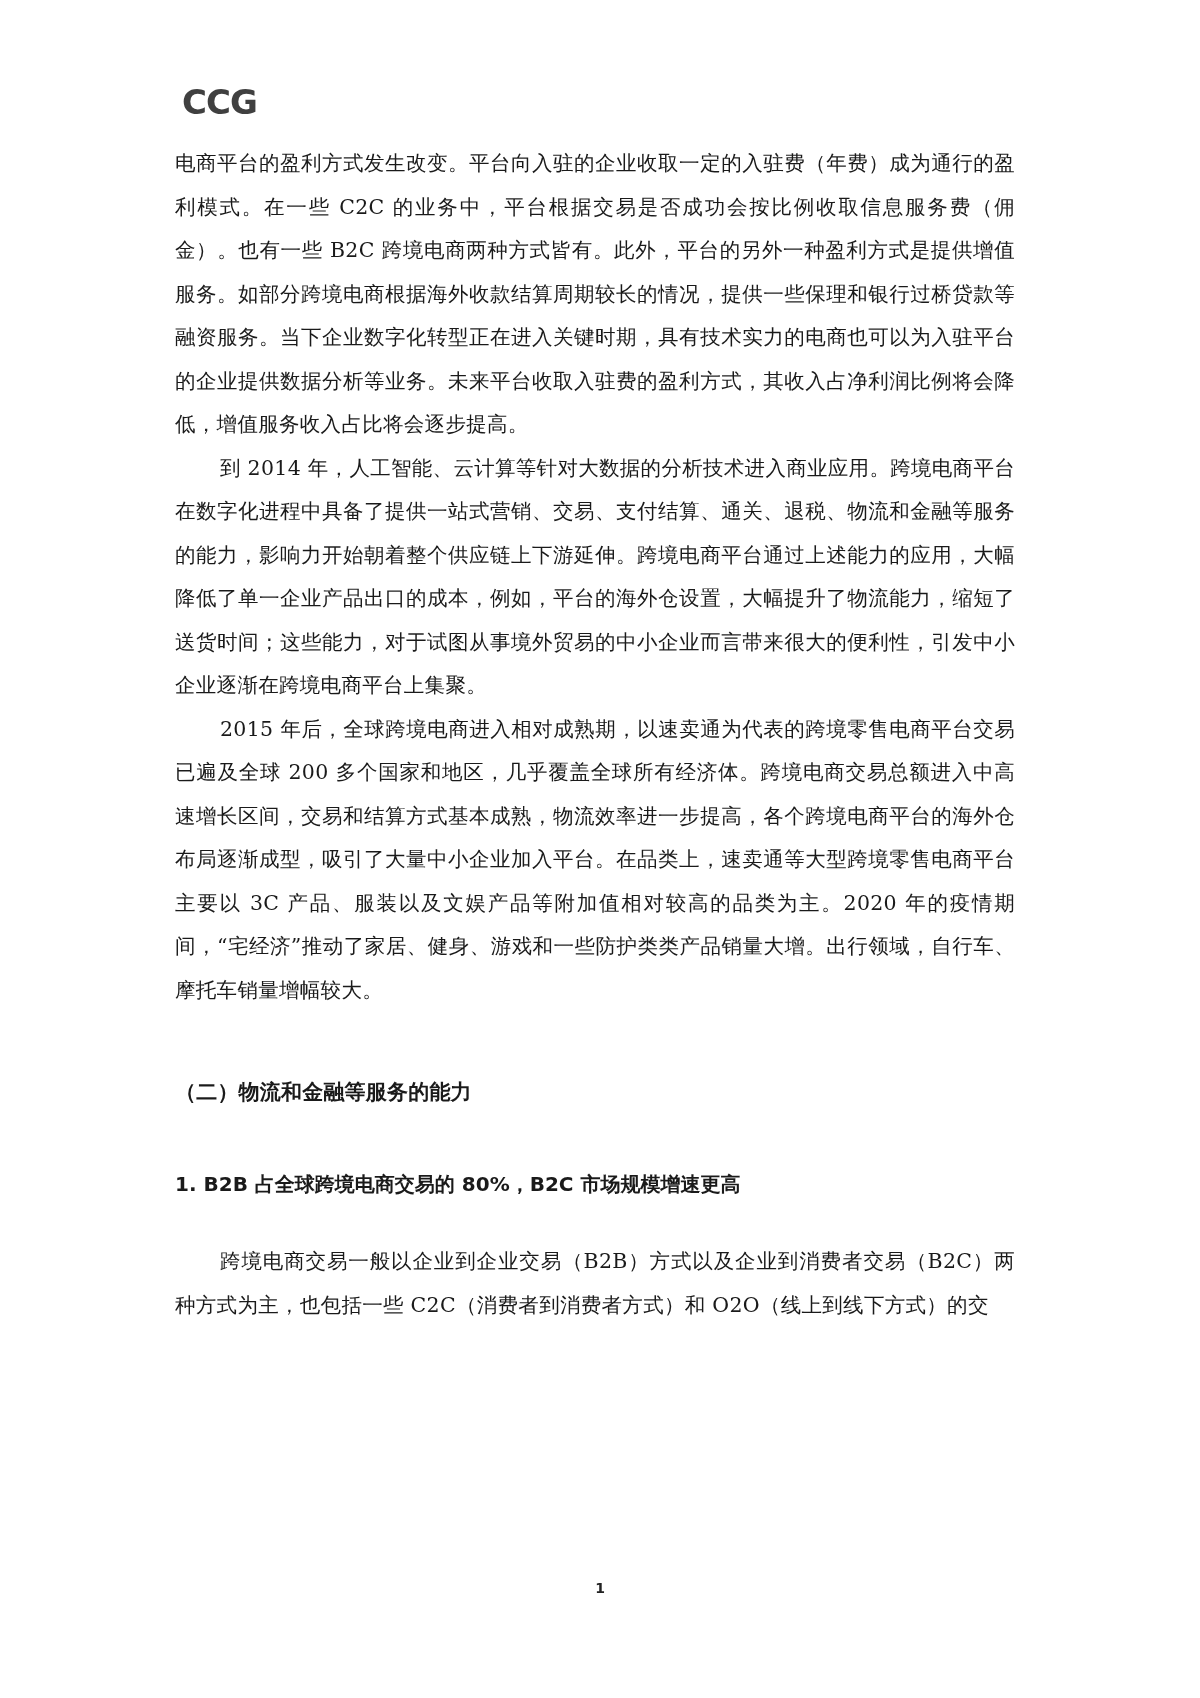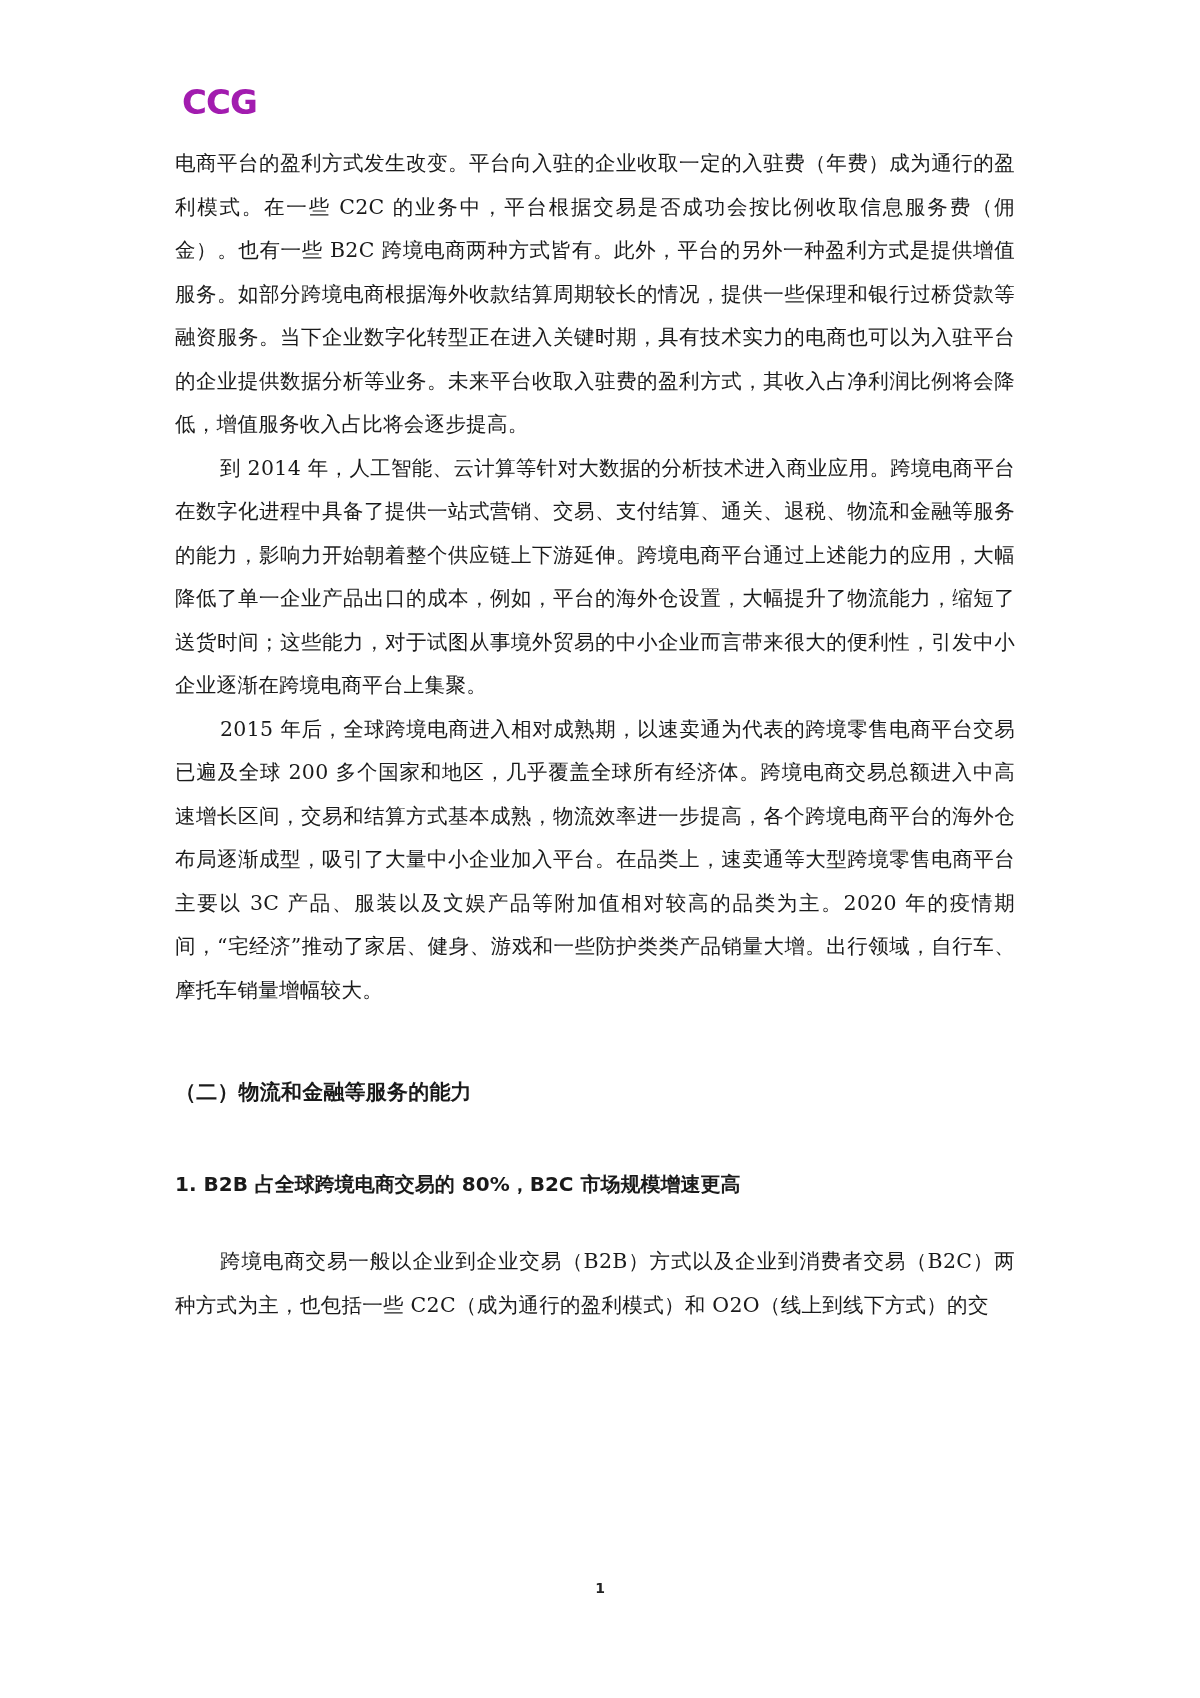--- a/index.html
+++ b/index.html
@@ -1,19 +1,19 @@
 <!DOCTYPE html>
 <html><head>
 <meta charset="utf-8">
 <style>
   html, body { margin: 0; padding: 0; background: #ffffff; }
   body { width: 1200px; height: 1698px; position: relative; overflow: hidden;
          font-family: "DejaVu Serif", "Liberation Serif", serif; color: #1a1a1a; }
   .logo { position: absolute; left: 182px; top: 82px; font-family: "DejaVu Sans", "Liberation Sans", sans-serif;
-          font-weight: bold; font-size: 34px; color: #a21caf; letter-spacing: -1px; }
+          font-weight: bold; font-size: 34px; color: #404040; letter-spacing: -1px; }
   .content { position: absolute; left: 175px; top: 142px; width: 840px; }
   .para { font-size: 20.5px; line-height: 43.5px; margin: 0; text-align: justify; text-justify: inter-character; letter-spacing: 0.3px; }
   .para.indent { text-indent: 45px; }
   .h2 { font-family: "DejaVu Sans", "Liberation Sans", sans-serif; font-weight: bold; font-size: 21px;
         margin: 60px 0 0 0; line-height: 40px; letter-spacing: 0.2px; }
   .h3 { font-family: "DejaVu Sans", "Liberation Sans", sans-serif; font-weight: bold; font-size: 20px;
         margin: 52px 0 0 0; line-height: 40px; }
   .after-h3 { margin-top: 36px; }
   .page-num { position: absolute; left: 0; width: 1200px; top: 1580px; text-align: center;
               font-family: "DejaVu Sans", "Liberation Sans", sans-serif; font-size: 14px; font-weight: bold; color: #222; }
@@ -22,16 +22,16 @@
 <body>
 
 <div class="logo">CCG</div>
 
 <div class="content">
   <p class="para">电商平台的盈利方式发生改变。平台向入驻的企业收取一定的入驻费（年费）成为通行的盈利模式。在一些 C2C 的业务中，平台根据交易是否成功会按比例收取信息服务费（佣金）。也有一些 B2C 跨境电商两种方式皆有。此外，平台的另外一种盈利方式是提供增值服务。如部分跨境电商根据海外收款结算周期较长的情况，提供一些保理和银行过桥贷款等融资服务。当下企业数字化转型正在进入关键时期，具有技术实力的电商也可以为入驻平台的企业提供数据分析等业务。未来平台收取入驻费的盈利方式，其收入占净利润比例将会降低，增值服务收入占比将会逐步提高。</p>
   <p class="para indent">到 2014 年，人工智能、云计算等针对大数据的分析技术进入商业应用。跨境电商平台在数字化进程中具备了提供一站式营销、交易、支付结算、通关、退税、物流和金融等服务的能力，影响力开始朝着整个供应链上下游延伸。跨境电商平台通过上述能力的应用，大幅降低了单一企业产品出口的成本，例如，平台的海外仓设置，大幅提升了物流能力，缩短了送货时间；这些能力，对于试图从事境外贸易的中小企业而言带来很大的便利性，引发中小企业逐渐在跨境电商平台上集聚。</p>
   <p class="para indent">2015 年后，全球跨境电商进入相对成熟期，以速卖通为代表的跨境零售电商平台交易已遍及全球 200 多个国家和地区，几乎覆盖全球所有经济体。跨境电商交易总额进入中高速增长区间，交易和结算方式基本成熟，物流效率进一步提高，各个跨境电商平台的海外仓布局逐渐成型，吸引了大量中小企业加入平台。在品类上，速卖通等大型跨境零售电商平台主要以 3C 产品、服装以及文娱产品等附加值相对较高的品类为主。2020 年的疫情期间，“宅经济”推动了家居、健身、游戏和一些防护类类产品销量大增。出行领域，自行车、摩托车销量增幅较大。</p>
   <div class="h2">（二）物流和金融等服务的能力</div>
   <div class="h3">1. B2B 占全球跨境电商交易的 80%，B2C 市场规模增速更高</div>
-  <p class="para indent after-h3">跨境电商交易一般以企业到企业交易（B2B）方式以及企业到消费者交易（B2C）两种方式为主，也包括一些 C2C（成为通行的盈利模式）和 O2O（线上到线下方式）的交</p>
+  <p class="para indent after-h3">跨境电商交易一般以企业到企业交易（B2B）方式以及企业到消费者交易（B2C）两种方式为主，也包括一些 C2C（消费者到消费者方式）和 O2O（线上到线下方式）的交</p>
 </div>
 
 <div class="page-num">1</div>
 
 </body></html>

